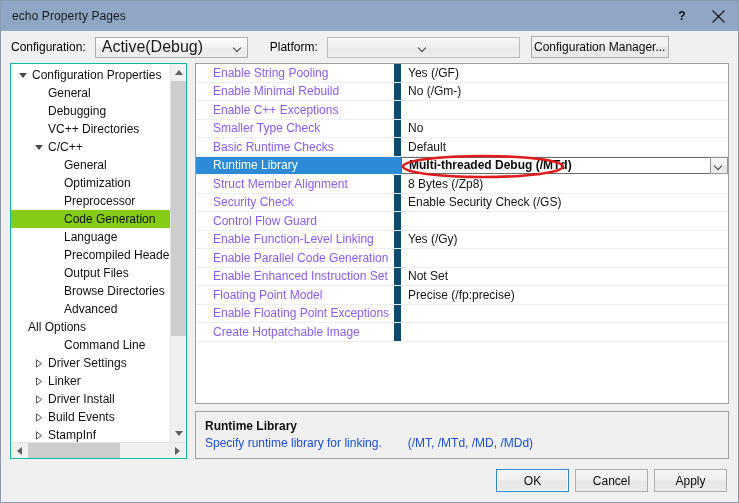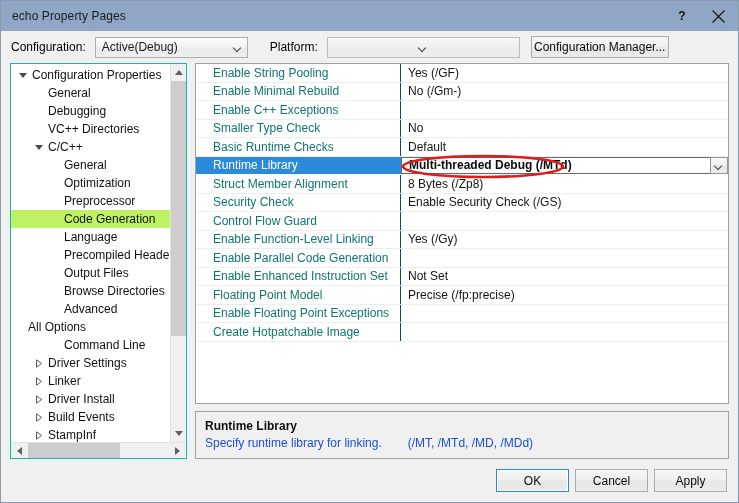--- a/index.html
+++ b/index.html
@@ -74,21 +74,21 @@
     white-space: nowrap;
   }
   .combo {
     height: 21px;
     box-sizing: border-box;
     border: 1px solid #adadad;
     background: linear-gradient(to bottom, #fdfdfd 0%, #f3f3f3 48%, #ebebeb 52%, #eeeeee 100%);
     display: flex;
     align-items: center;
     position: relative;
-    font-size: 12px;
+    font-size: 16px;
     color: #1a1a1a;
   }
   .combo .combo-text {
     padding-left: 6px;
     white-space: nowrap;
     overflow: hidden;
     flex: 1 1 auto;
   }
   .combo.disabled .combo-text { color: #6d6d6d; }
   .combo.disabled {
@@ -184,21 +184,21 @@
     flex: 0 0 auto;
     display: flex;
     align-items: center;
     justify-content: center;
   }
   .tnode .tlabel {
     padding-left: 1px;
     overflow: hidden;
   }
   .tnode.sel {
-    background: #bef264;
+    background: #84cc16;
   }
   .tri-down {
     width: 0; height: 0;
     border-left: 4px solid transparent;
     border-right: 4px solid transparent;
     border-top: 5px solid #4a4a4a;
   }
 
   
   .vscroll {
@@ -297,22 +297,22 @@
     position: relative;
     font-size: 12px;
   }
   .prow .pname {
     width: 205px;
     flex: 0 0 auto;
     padding-left: 17px;
     box-sizing: border-box;
     white-space: nowrap;
     overflow: hidden;
-    color: #0f766e;
-    border-right: 1px solid #0c4a6e;
+    color: #8b5cf6;
+    border-right: 7px solid #0c4a6e;
     height: 100%;
     display: flex;
     align-items: center;
   }
   .prow .pval {
     flex: 1 1 auto;
     padding-left: 7px;
     white-space: nowrap;
     overflow: hidden;
     color: #151515;

